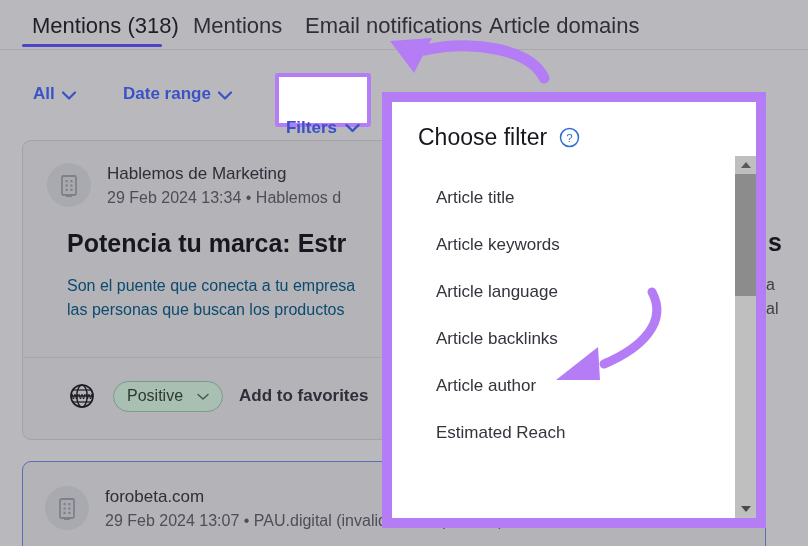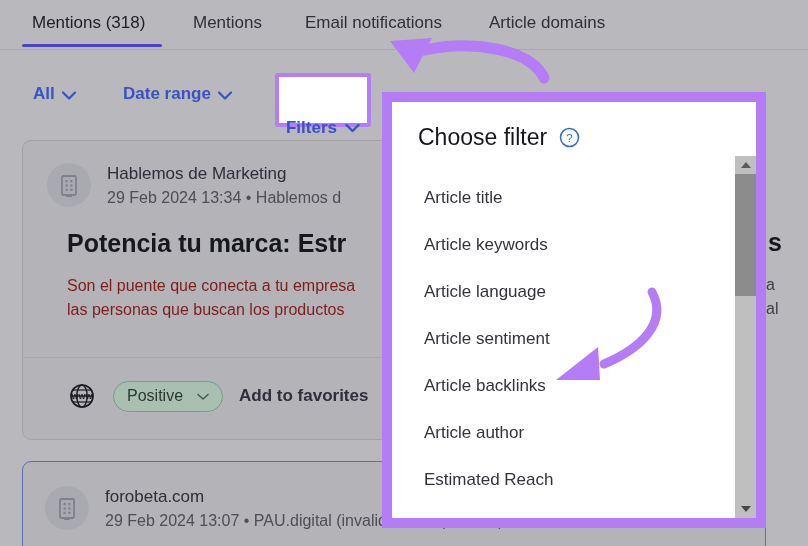--- a/index.html
+++ b/index.html
@@ -13,21 +13,21 @@
   }
   #root{position:absolute;inset:0;overflow:hidden;}
 
   
   .app{position:absolute;inset:0;}
 
   
   .tabbar{position:absolute;left:0;top:0;width:808px;height:50px;}
   .tab{
     position:absolute;top:13px;
-    font-size:17px;color:#2e2f38;white-space:nowrap;
+    font-size:22px;color:#2e2f38;white-space:nowrap;
   }
   .tab.active{color:#1d1e26;}
   .tab-underline{
     position:absolute;height:3px;background:#4b45c6;border-radius:2px;
   }
   .tabbar-rule{
     position:absolute;left:0;top:49px;width:808px;height:1px;background:#a8a8ad;
   }
 
   
@@ -75,21 +75,21 @@
   .meta-sub{
     font-size:16px;color:#4d4e57;line-height:22px;white-space:nowrap;
     margin-top:3px;
   }
   .card-title{
     position:absolute;left:44px;top:88px;
     font-size:25px;font-weight:bold;color:#17181f;white-space:nowrap;
   }
   .card-body{
     position:absolute;left:44px;top:133px;
-    font-size:16px;color:#7f1d1d;line-height:24px;white-space:nowrap;
+    font-size:16px;color:#0c4a6e;line-height:24px;white-space:nowrap;
   }
   .card-sep{
     position:absolute;left:1px;right:1px;top:216px;height:1px;background:#a6a6ac;
   }
   .card-actions{
     position:absolute;left:44px;top:238px;height:34px;
     display:flex;align-items:center;gap:16px;
   }
   .globe{width:30px;height:30px;flex:none;}
   .globe svg{display:block;}
@@ -121,21 +121,21 @@
   }
   .panel-title{
     position:absolute;left:26px;top:22px;
     display:flex;align-items:center;gap:12px;
     font-size:23px;color:#16171d;white-space:nowrap;
   }
   .help-icon{width:21px;height:21px;display:block;}
   .opt-list{position:absolute;left:0;top:72px;width:100%;}
   .opt{
     height:47px;display:flex;align-items:center;
-    padding-left:32px;box-sizing:border-box;
+    padding-left:44px;box-sizing:border-box;
     font-size:17px;color:#33343c;white-space:nowrap;
   }
 
   
   .vscroll{
     position:absolute;right:0;top:54px;width:21px;bottom:0;
     background:#bfbfbf;
   }
   .vscroll .btn{
     position:absolute;left:0;width:21px;height:18px;
@@ -296,21 +296,20 @@
             <circle cx="10.5" cy="10.5" r="9" fill="none" stroke="#2f6fd0" stroke-width="1.5"></circle>
             <text x="10.5" y="14.8" font-size="11.5" font-family="Liberation Sans, sans-serif" fill="#2f6fd0" text-anchor="middle">?</text>
           </svg>
         </span>
       </div>
 
       <div class="opt-list">
         <div class="opt">Article title</div>
         <div class="opt">Article keywords</div>
         <div class="opt">Article language</div>
-        <div class="opt">Article sentiment</div>
         <div class="opt">Article backlinks</div>
         <div class="opt">Article author</div>
         <div class="opt">Estimated Reach</div>
       </div>
 
       <div class="vscroll">
         <div class="btn up">
             <span class="tri up"></span>
           </div>
         <div class="thumb"></div>

